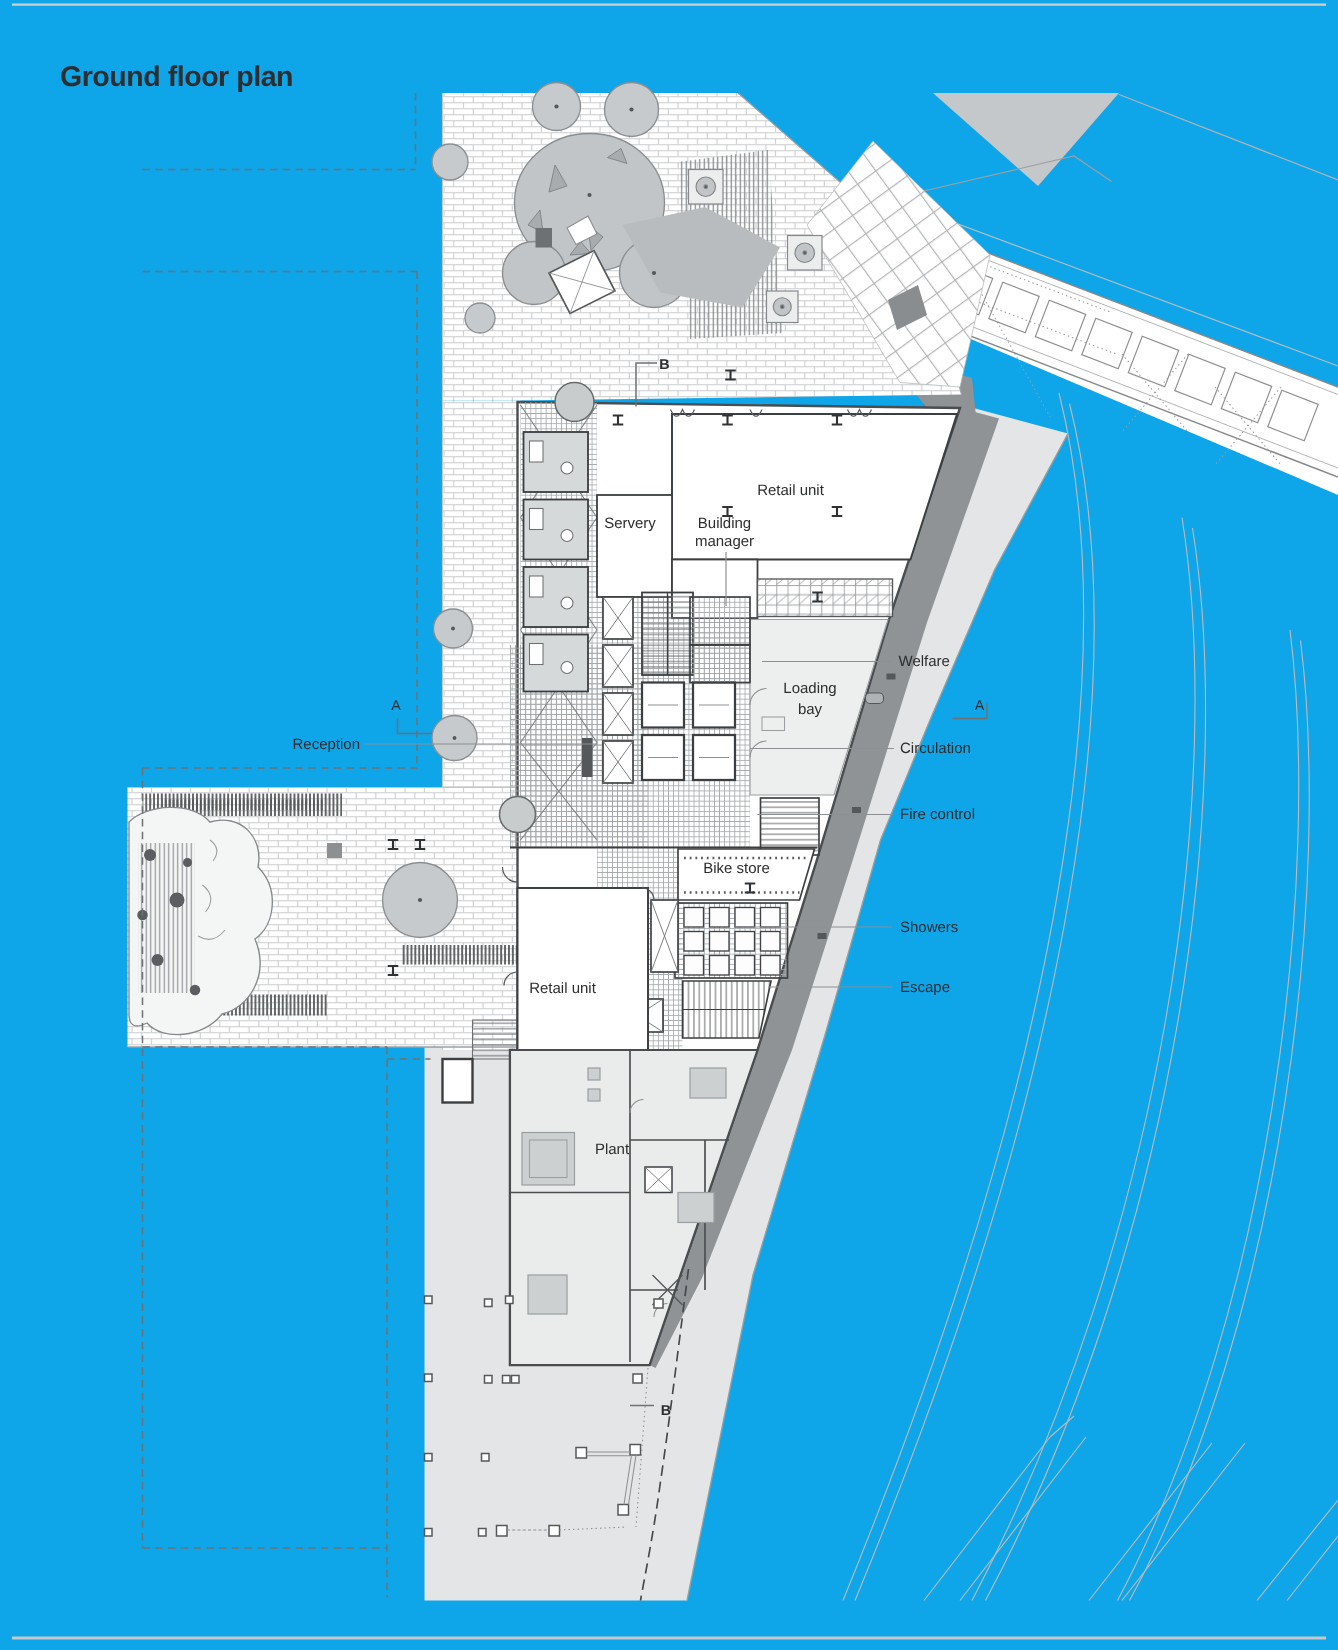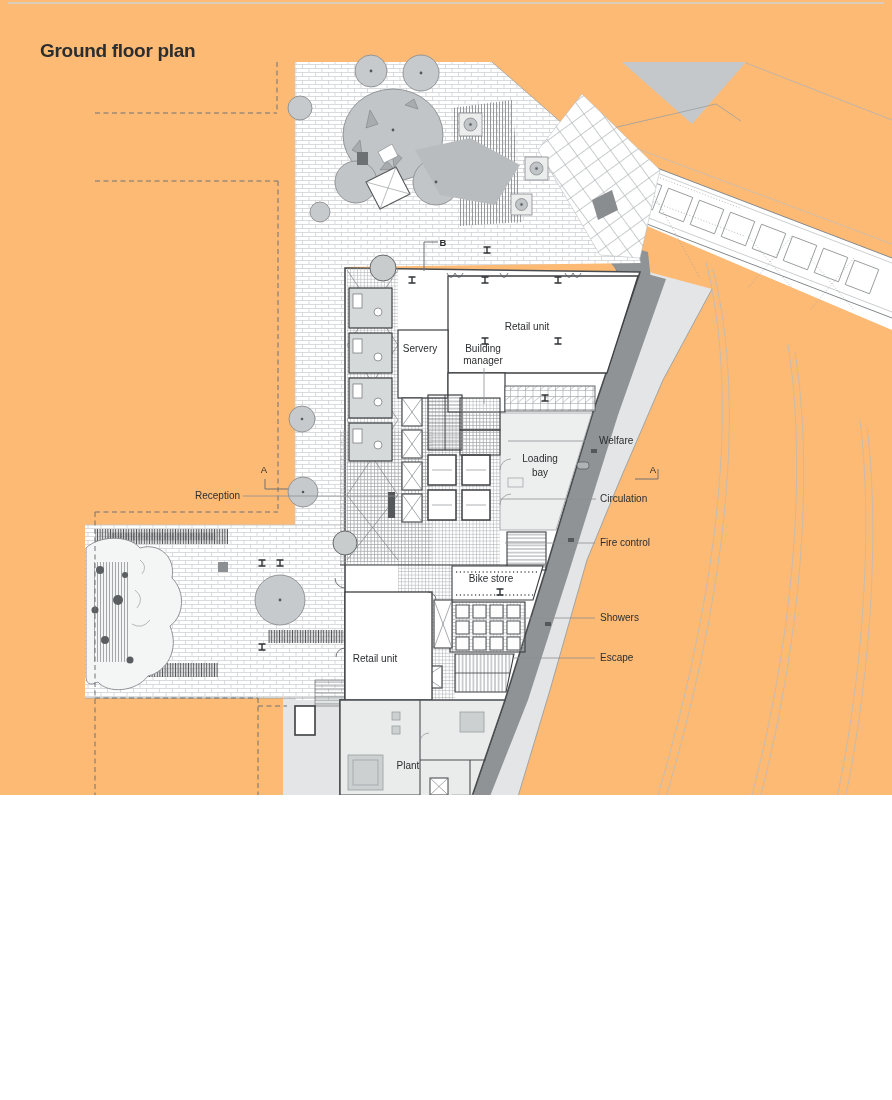--- a/index.html
+++ b/index.html
@@ -1,16 +1,16 @@
 <!DOCTYPE html>
 <html><head>
 <meta charset="utf-8">
 <style>
   html,body{margin:0;padding:0;background:#fff;}
-  #page{position:relative;width:892px;height:795px;background:#fdba74;overflow:hidden;
+  #page{position:relative;width:892px;height:1100px;background:#0ea5e9;overflow:hidden;
         font-family:"Liberation Sans", sans-serif;}
   svg{position:absolute;left:0;top:0;}
   text{fill:#2b2d2f;}
   .lbl{font-size:10px;}
   .ttl{font-size:19px;font-weight:bold;letter-spacing:-0.3px;}
   .sec{font-size:9.5px;}
 </style>
 </head>
 <body>
 

